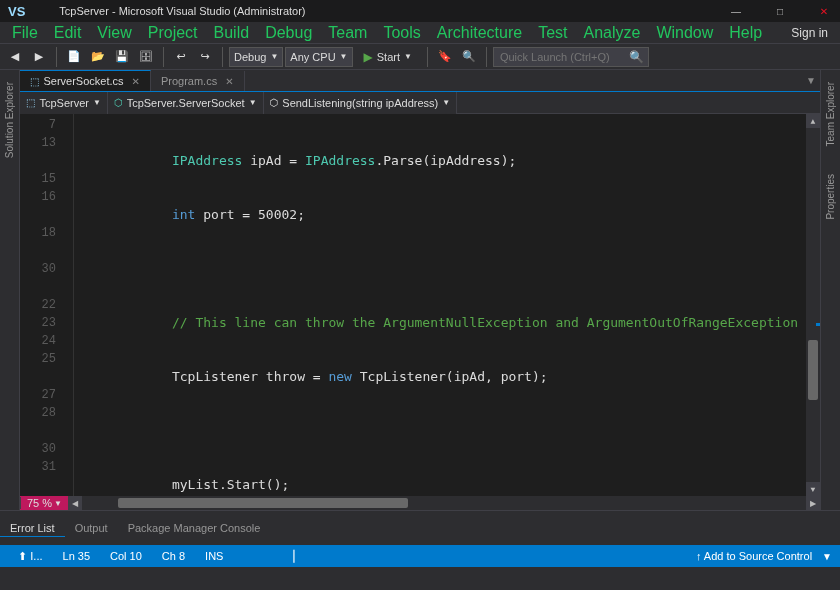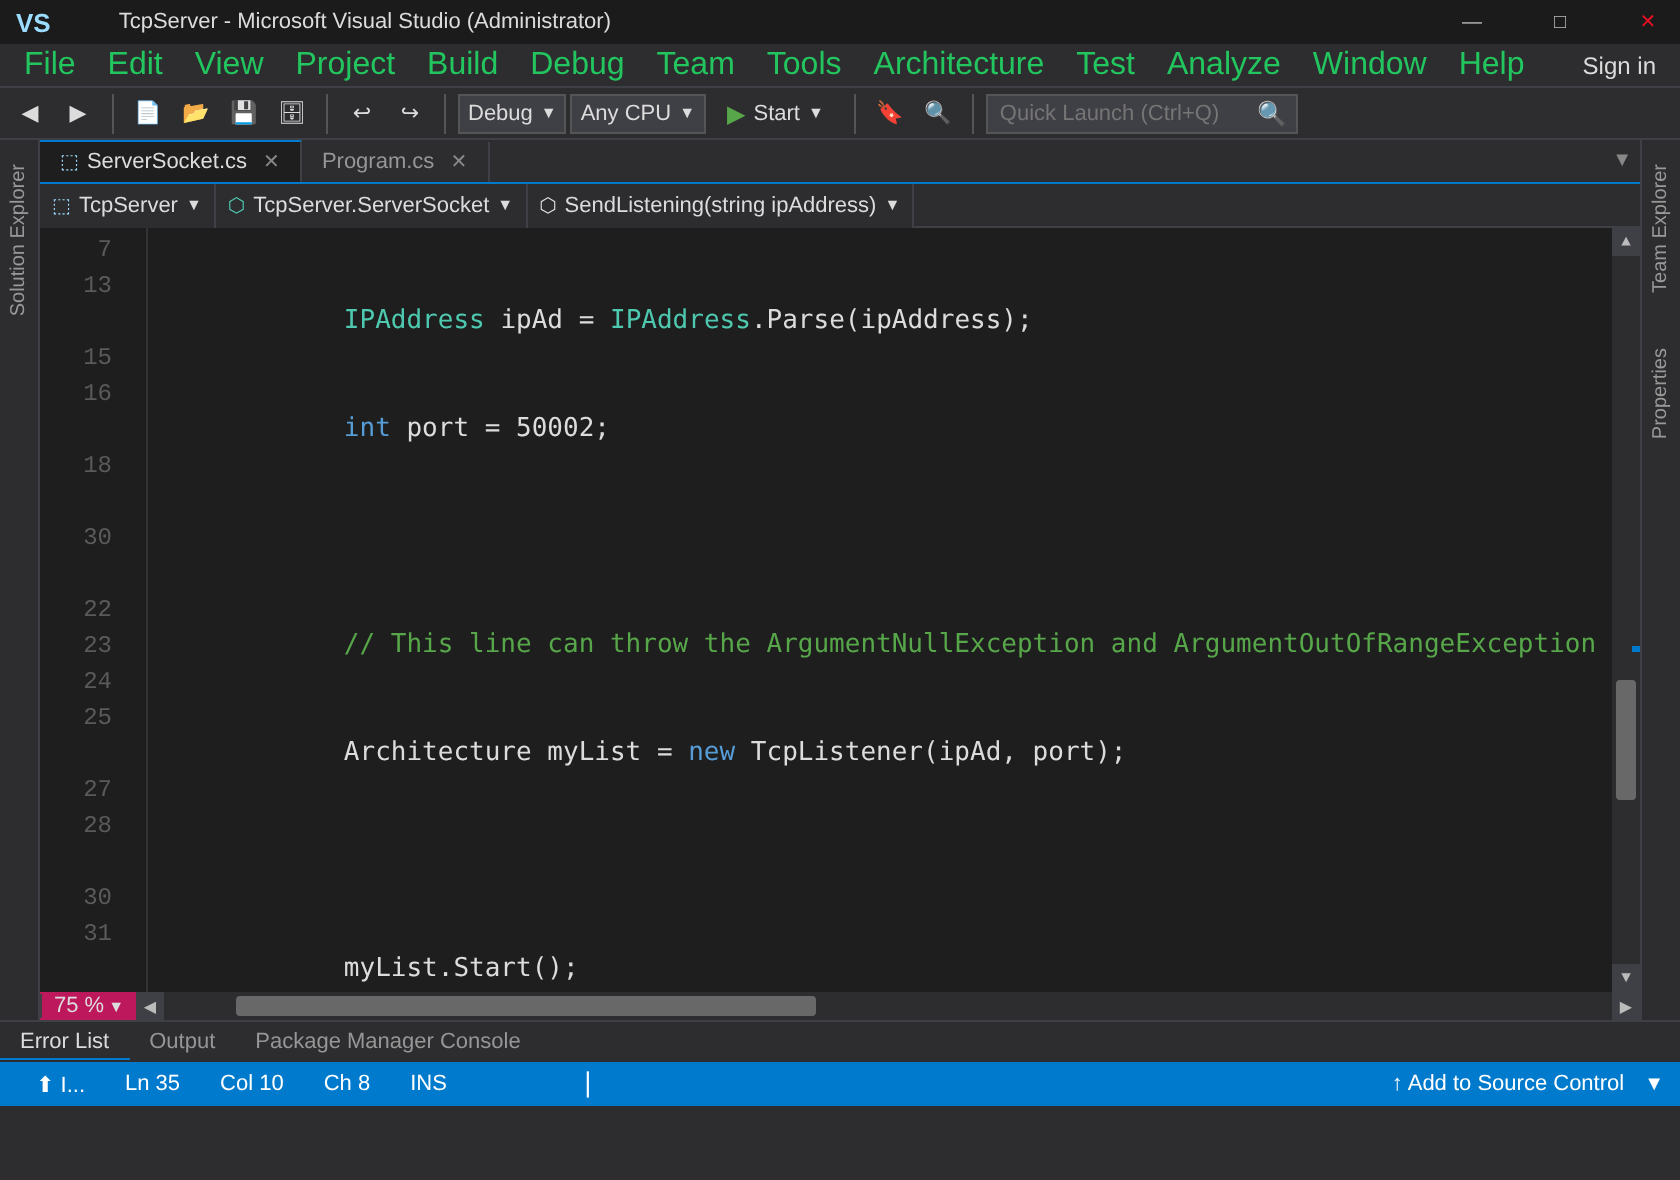--- a/index.html
+++ b/index.html
@@ -524,21 +524,21 @@
           <span class="plain">            </span><span class="type">IPAddress</span><span class="plain"> ipAd = </span><span class="type">IPAddress</span><span class="plain">.Parse(ipAddress);</span>
         </div>
         <div class="code-line">
           <span class="plain">            </span><span class="kw">int</span><span class="plain"> port = 50002;</span>
         </div>
         <div class="code-line">&nbsp;</div>
         <div class="code-line">
           <span class="comment">            // This line can throw the ArgumentNullException and ArgumentOutOfRangeException</span>
         </div>
         <div class="code-line">
-          <span class="plain">            Architecture myList = </span><span class="kw">new</span><span class="plain"> TcpListener(ipAd, port);</span>
+          <span class="plain">            TcpListener throw = </span><span class="kw">new</span><span class="plain"> TcpListener(ipAd, port);</span>
         </div>
         <div class="code-line">&nbsp;</div>
         <div class="code-line">
           <span class="plain">            myList.Start();</span>
         </div>
         
         
         
         
         
@@ -586,21 +586,21 @@
 
   </div>
 
   <div id="right-sidebars" style="width:20px;background:#2d2d30;border-left:1px solid #3f3f46;display:flex;flex-direction:column;align-items:center;padding-top:4px;">
     <div class="sidebar-vert-label" style="margin-bottom:20px;">Team Explorer</div>
     <div class="sidebar-vert-label">Properties</div>
   </div>
 
 </div>
 
-<div id="bottom-panel" style="height:21px;background:#2d2d30;border-top:1px solid #3f3f46;display:flex;align-items:center;">
+<div id="bottom-panel" style="height:35px;background:#2d2d30;border-top:1px solid #3f3f46;display:flex;align-items:center;">
   <span class="bottom-tab active">Error List</span>
   <span class="bottom-tab">Output</span>
   <span class="bottom-tab">Package Manager Console</span>
 </div>
 
 <div id="status-bar">
   <span class="status-item">
     <span>⬆</span>
     <span>I</span>...
   </span>

